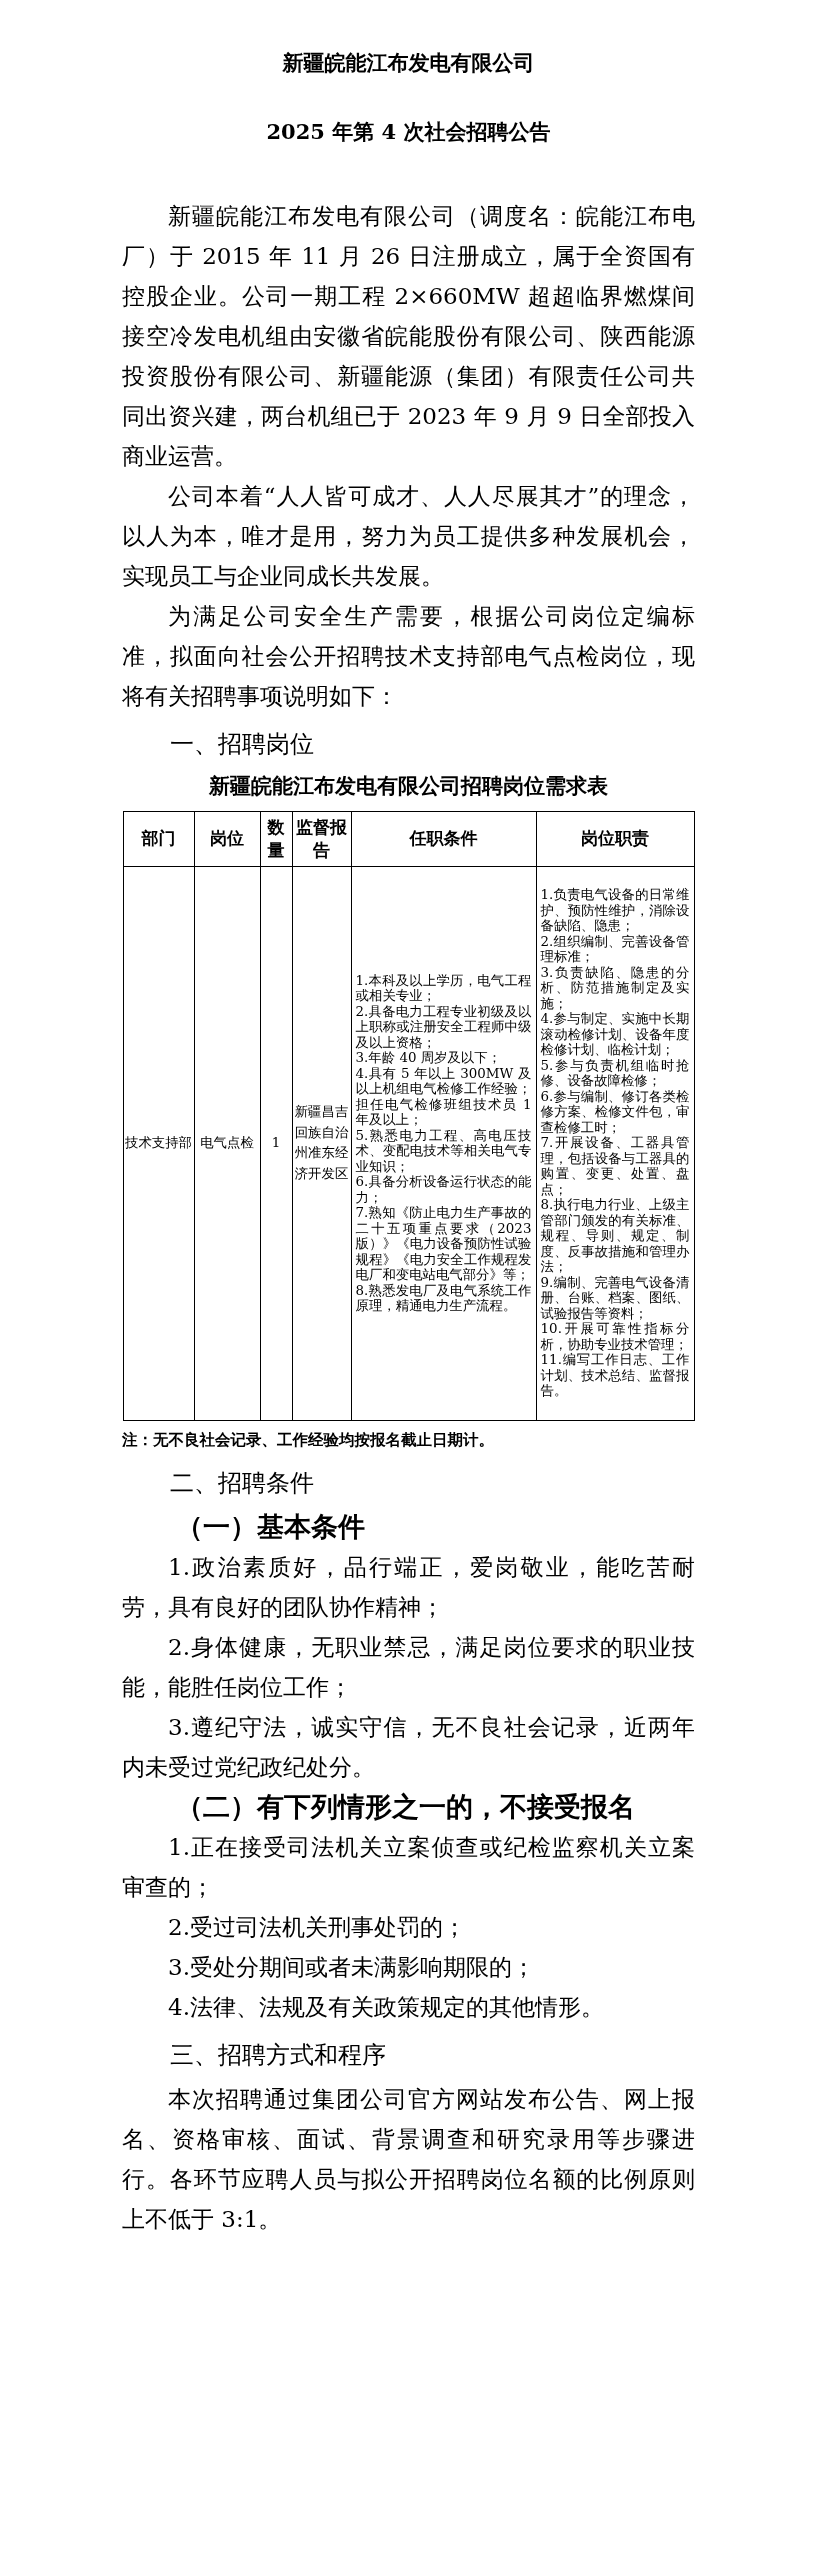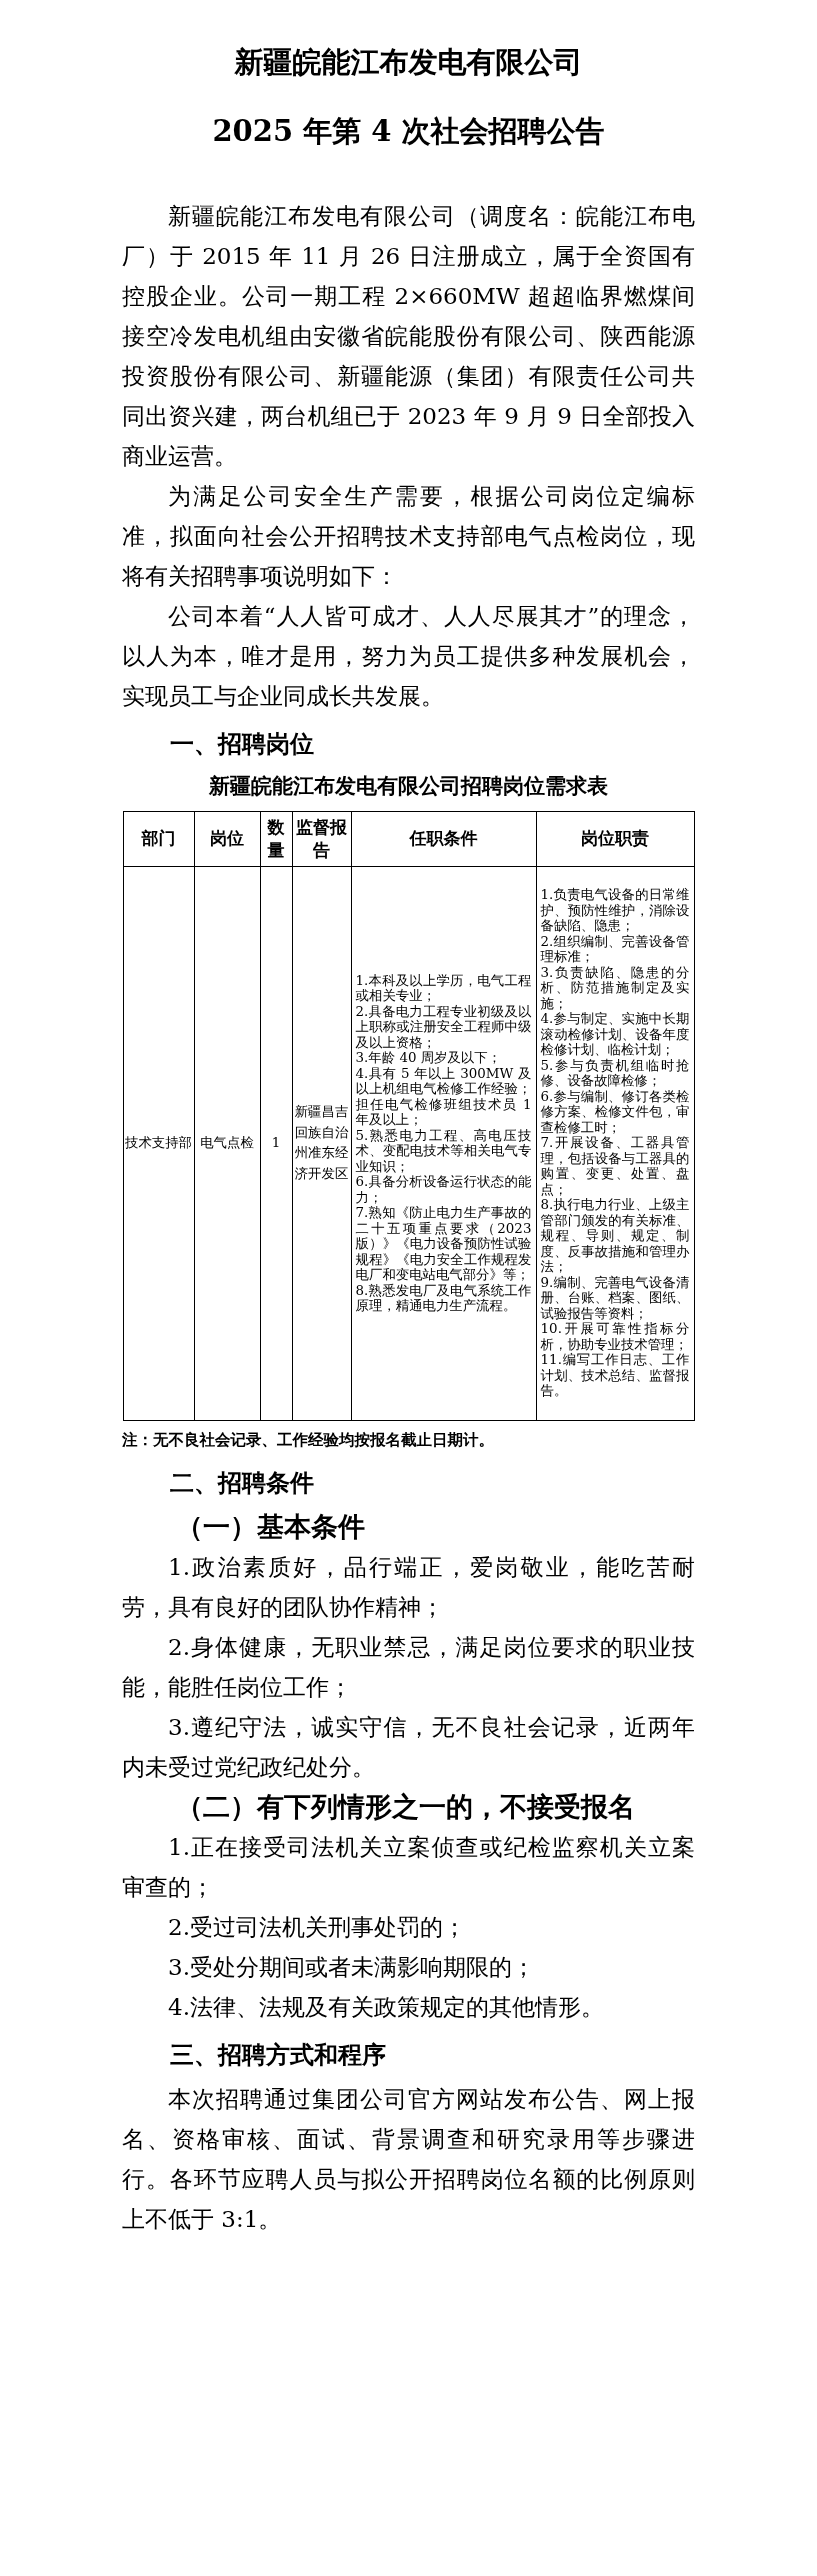--- a/index.html
+++ b/index.html
@@ -11,33 +11,33 @@
     padding: 25px 122px 15.5px 122px;
     background: #ffffff;
     color: #000000;
     font-family: "DejaVu Serif", "Liberation Serif", serif;
     font-size: 23px;
     line-height: 40px;
   }
   .doc-title {
     text-align: center;
     font-weight: bold;
-    font-size: 29px;
+    font-size: 21px;
     line-height: 69px;
     margin: 3.1px 0 30px 0;
     font-family: "DejaVu Serif", "Liberation Serif", serif;
   }
   p.body-par {
     margin: 0;
     text-indent: 2em;
     text-align: justify;
   }
   .sec-heading {
     font-family: "DejaVu Sans", "Liberation Sans", sans-serif;
-    font-weight: bold;
+    font-weight: normal;
     font-size: 24px;
     line-height: 41px;
     margin: 8.2px 0 3.1px 0;
     text-indent: 2em;
   }
   .sub-heading {
     font-weight: bold;
     font-size: 27px;
     line-height: 40px;
     margin: 0;
@@ -96,22 +96,22 @@
 <body>
 
 <div class="page">
 
   <div class="doc-title">
     <div>新疆皖能江布发电有限公司</div>
     <div>2025 年第 4 次社会招聘公告</div>
   </div>
 
   <p class="body-par">新疆皖能江布发电有限公司（调度名：皖能江布电厂）于 2015 年 11 月 26 日注册成立，属于全资国有控股企业。公司一期工程 2×660MW 超超临界燃煤间接空冷发电机组由安徽省皖能股份有限公司、陕西能源投资股份有限公司、新疆能源（集团）有限责任公司共同出资兴建，两台机组已于 2023 年 9 月 9 日全部投入商业运营。</p>
+  <p class="body-par">公司本着“人人皆可成才、人人尽展其才”的理念，以人为本，唯才是用，努力为员工提供多种发展机会，实现员工与企业同成长共发展。</p>
   <p class="body-par">为满足公司安全生产需要，根据公司岗位定编标准，拟面向社会公开招聘技术支持部电气点检岗位，现将有关招聘事项说明如下：</p>
-  <p class="body-par">公司本着“人人皆可成才、人人尽展其才”的理念，以人为本，唯才是用，努力为员工提供多种发展机会，实现员工与企业同成长共发展。</p>
 
   <div class="sec-heading">一、招聘岗位</div>
   <div class="table-title">新疆皖能江布发电有限公司招聘岗位需求表</div>
 
   <table class="job-table">
     <colgroup>
       <col style="width:71px">
         <col style="width:66px">
         <col style="width:32px">
       <col style="width:59px">

